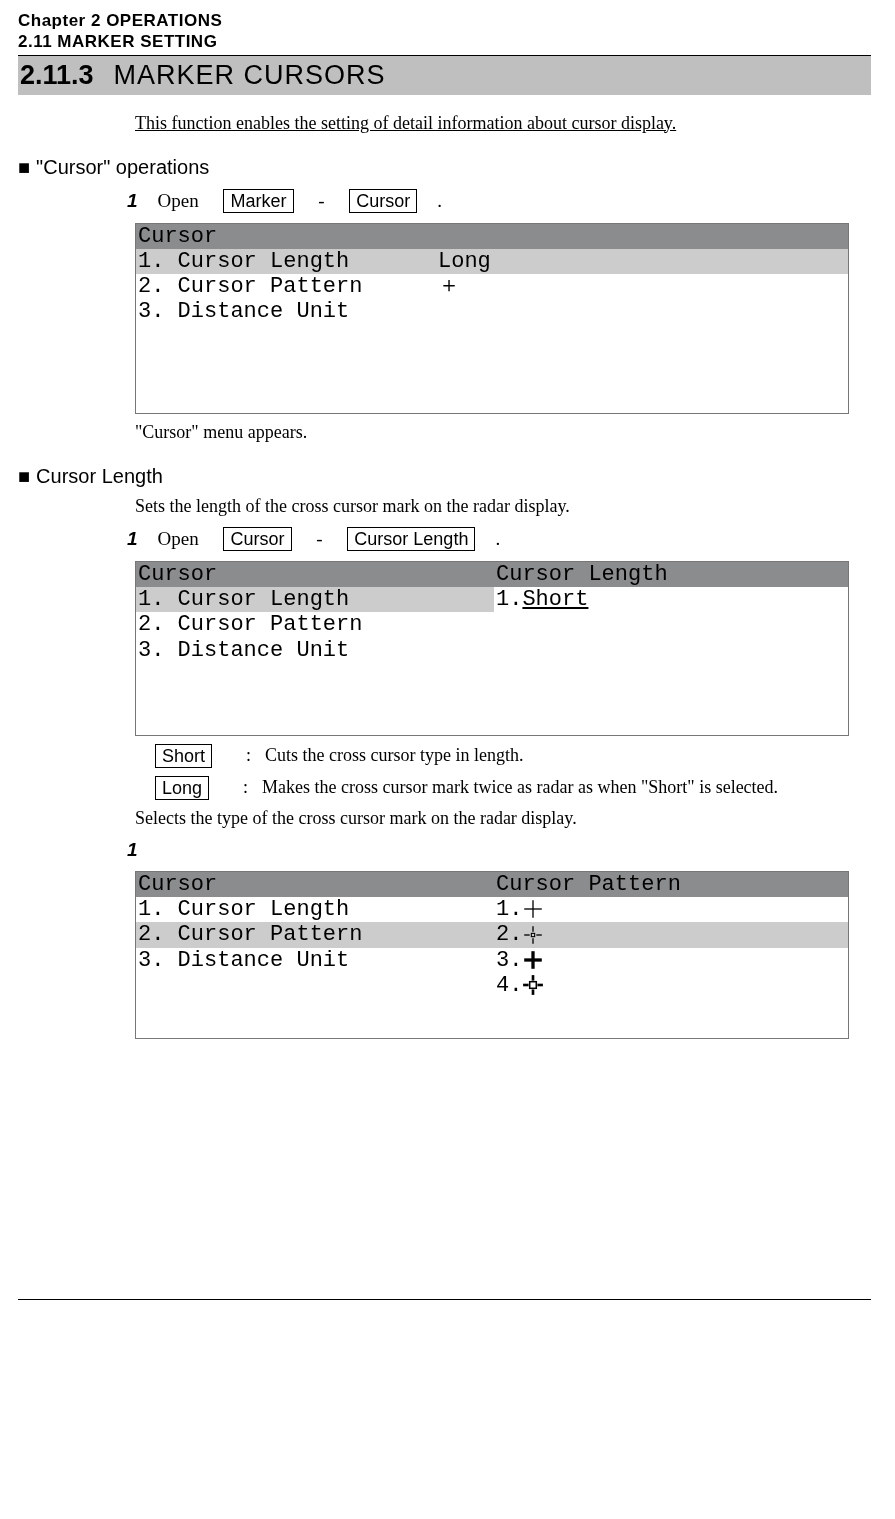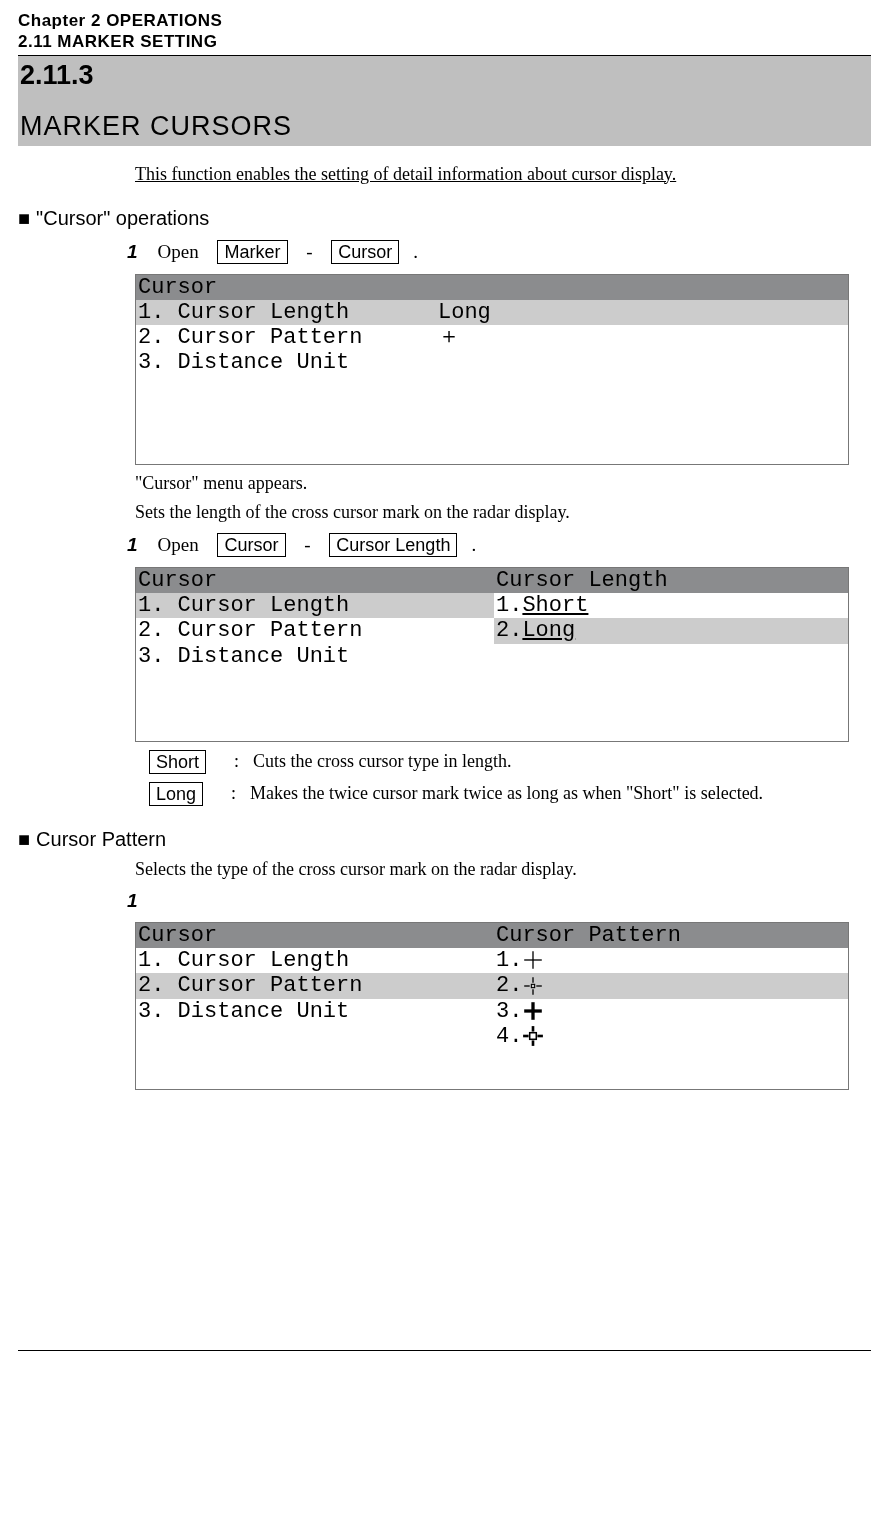--- a/index.html
+++ b/index.html
@@ -28,21 +28,20 @@
   }
   .section-title {
     background: #bfbfbf;
     margin-top: 0;
     padding: 4px 4px 4px 2px;
     font-family: Arial, Helvetica, sans-serif;
     font-size: 27px;
     display: flex;
     align-items: baseline;
     gap: 20px;
-    flex-direction: column;
   }
   .section-num {
     font-weight: bold;
   }
   .section-label {
     letter-spacing: 1px;
   }
   .content {
     margin-left: 117px;
     margin-right: 22px;
@@ -70,21 +69,21 @@
     font-style: italic;
     font-weight: bold;
   }
   .btn {
     display: inline-block;
     border: 1.3px solid #000;
     font-family: Arial, Helvetica, sans-serif;
     font-size: 18px;
     padding: 0 6px;
     line-height: 22px;
-    margin: 0 14px;
+    margin: 0 20px;
   }
   .desc { margin: 8px 0 8px 0; }
   
   .menubox {
     border: 1px solid #777;
     margin-top: 10px;
     font-family: "Courier New", monospace;
     font-size: 22px;
     line-height: 1.15;
   }
@@ -171,20 +170,23 @@
       <div class="row">
         <span class="cell-single-label pad">3.  Distance Unit</span>
       </div>
       <div class="spacer"></div>
     </div>
 
     <div class="desc">"Cursor" menu appears.</div>
   </div>
 
   <div class="content">
+    <div class="h-sub">
+      <span class="sq">■</span><span>Cursor Length</span>
+    </div>
     <div class="desc">Sets the length of the cross cursor mark on the radar display.</div>
 
     <div class="step">
       <span class="step-num">1</span>
       <span>
         <span>Open</span>
         <span class="btn">Cursor</span>
         <span> - </span>
         <span class="btn">Cursor Length</span><span>.</span>
       </span>
@@ -194,45 +196,41 @@
       <div class="row">
         <span class="cell-left hdr pad">Cursor</span>
         <span class="cell-right hdr pad">Cursor Length</span>
       </div>
       <div class="row">
         <span class="cell-left sel pad">1.  Cursor Length</span>
         <span class="cell-right pad"><span>1.</span><span style="text-decoration:underline">Short</span></span>
       </div>
       <div class="row">
         <span class="cell-left pad">2.  Cursor Pattern</span>
-        <span class="cell-right sel pad"><span>2.</span><span style="text-decoration:underline">Long</span></span>
       </div>
       <div class="row">
         <span class="cell-left pad">3.  Distance Unit</span>
         <span class="cell-right pad"></span>
       </div>
       <div class="spacer" style="height:72px"></div>
     </div>
 
     <div class="optrow">
       <span class="btn">Short</span>
       <span class="colon">:</span>
       <span>Cuts the cross cursor type in length.</span>
     </div>
     <div class="optrow">
       <span class="btn">Long</span>
       <span class="colon">:</span>
-      <span>Makes the twice cursor mark twice as long as when "Short" is selected.</span>
-    </div>
-  </div>
-
-  <div class="content">
-    <div class="h-sub">
-      <span class="sq">■</span><span>Cursor Pattern</span>
-    </div>
+      <span>Makes the cross cursor mark twice as radar as when "Short" is selected.</span>
+    </div>
+  </div>
+
+  <div class="content">
     <div class="desc">Selects the type of the cross cursor mark on the radar display.</div>
 
     <div class="step">
       <span class="step-num">1</span>
     </div>
 
     <div class="menubox">
       <div class="row">
         <span class="cell-left hdr pad">Cursor</span>
         <span class="cell-right hdr pad">Cursor Pattern</span>

